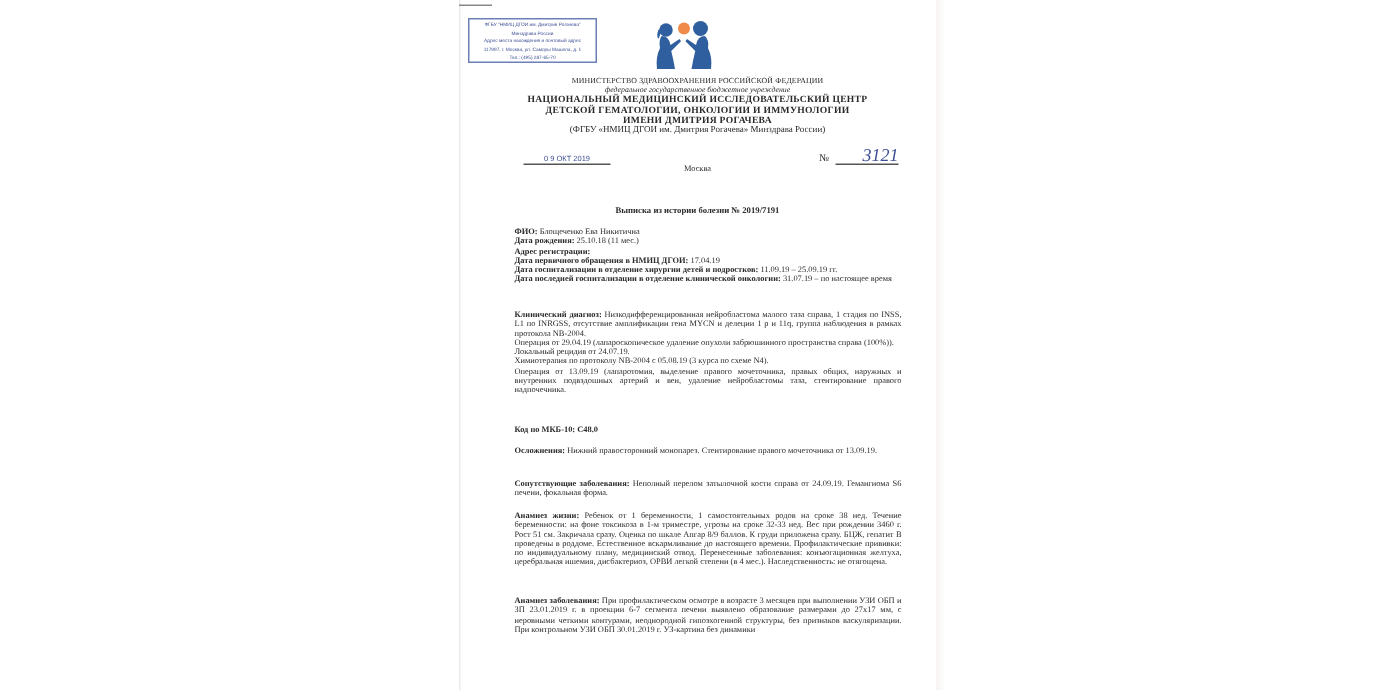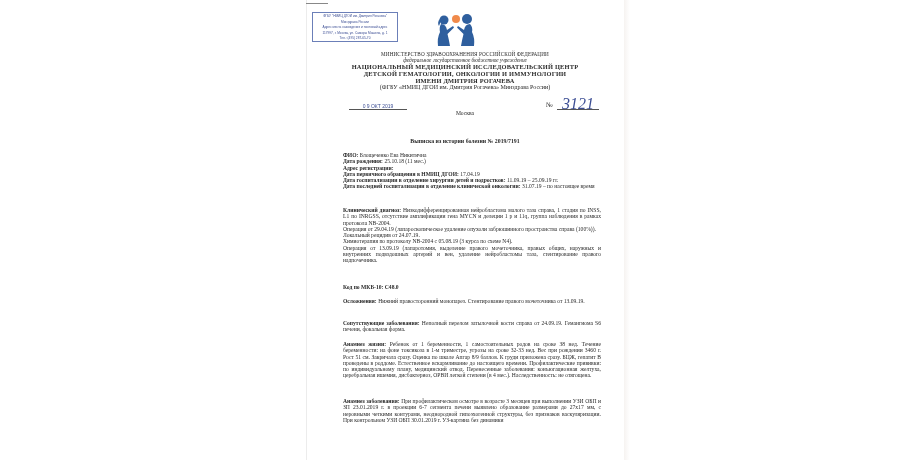--- a/index.html
+++ b/index.html
@@ -31,21 +31,21 @@
   .h-b2 { top:70px; font-size:6.4px; font-weight:bold; letter-spacing:0.2px; }
   .h-b3 { top:77px; font-size:6.4px; font-weight:bold; letter-spacing:0.2px; }
   .h-fgbu { top:84px; font-size:6px; }
   .date-line {
     position:absolute; left:349px; top:103px; width:58px; border-bottom:1px solid #555;
     font-size:5px; color:#3d4f95; text-align:center; line-height:6px; font-family:"Liberation Sans", sans-serif;
   }
   .no-label { position:absolute; left:546px; top:101px; font-size:7px; }
   .no-val {
     position:absolute; left:557px; top:98px; width:42px; border-bottom:1px solid #555;
-    font-size:16px; font-style:italic; color:#3d4f95; text-align:center; line-height:11px;
+    font-size:12px; font-style:italic; color:#3d4f95; text-align:right; line-height:11px;
   }
   .city { position:absolute; left:330px; top:110px; width:270px; text-align:center; font-size:5.6px; }
   .doc-title { position:absolute; left:330px; top:138px; width:270px; text-align:center; font-size:5.8px; font-weight:bold; }
   .body-text {
     position:absolute; left:343px; width:258px; font-size:5.6px; line-height:6.3px; text-align:justify;
   }
   .body-text b { font-weight:bold; }
   .f1 { top:152px; }
   .sec-diag { top:207px; }
   .sec-code { top:284px; }

